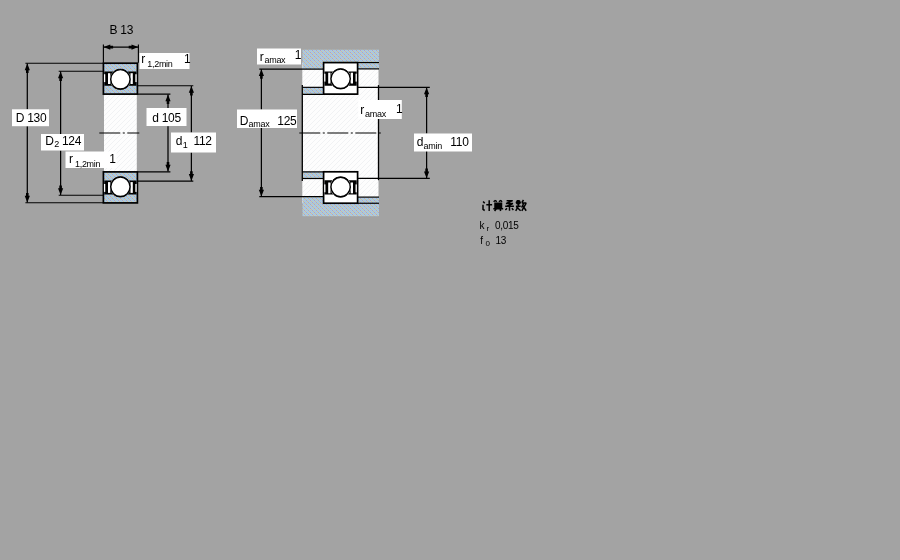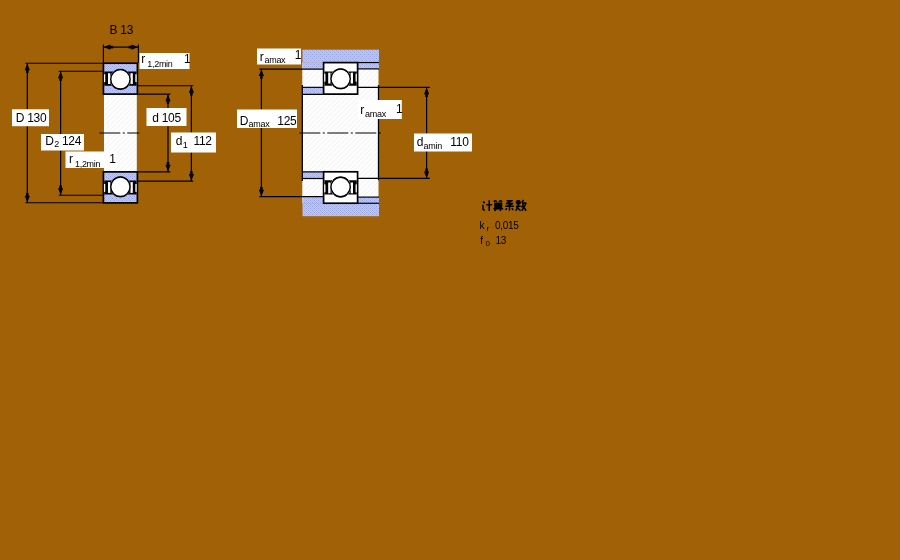--- a/index.html
+++ b/index.html
@@ -1,16 +1,16 @@
 <!DOCTYPE html>
 <html><head>
 <meta charset="utf-8">
 <style>
 html,body{margin:0;padding:0;background:#fff;}
-#page{width:900px;height:560px;position:relative;background:#a16207;overflow:hidden;}
+#page{width:900px;height:560px;position:relative;background:#a3a3a3;overflow:hidden;}
 text{font-family:"Liberation Sans",sans-serif;fill:#000;letter-spacing:-0.3px;}
 .t12{font-size:12px;}
 .t9{font-size:9px;}
 .t10{font-size:10px;}
 .t8{font-size:8px;}
 </style>
 </head>
 <body>
 <div id="page">
 <svg width="900" height="560" viewBox="0 0 900 560">

